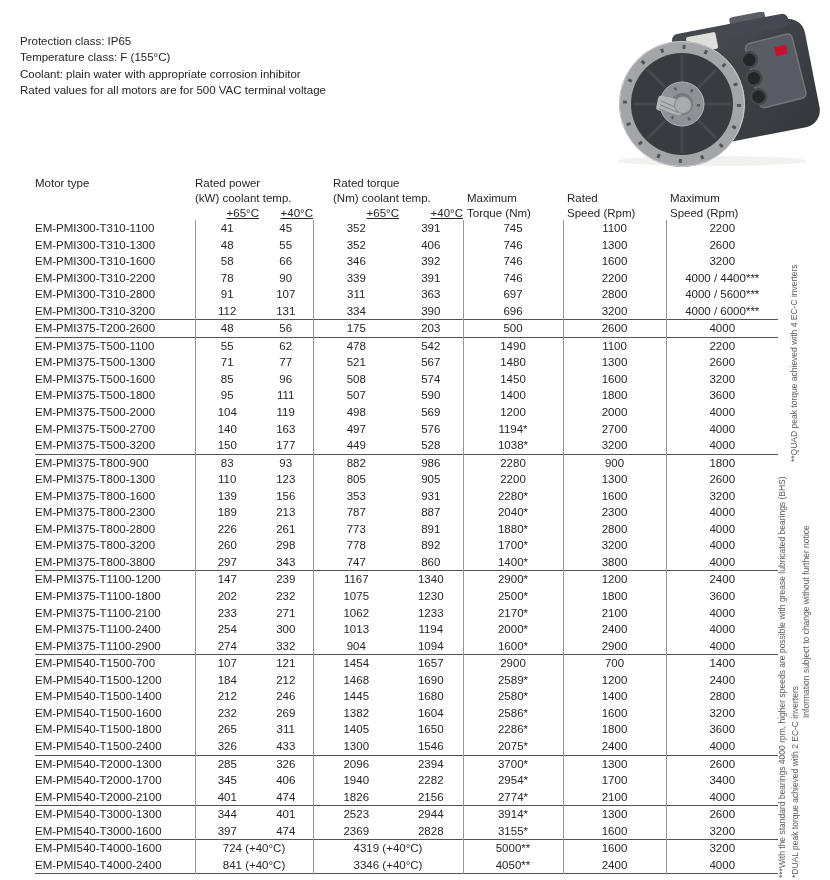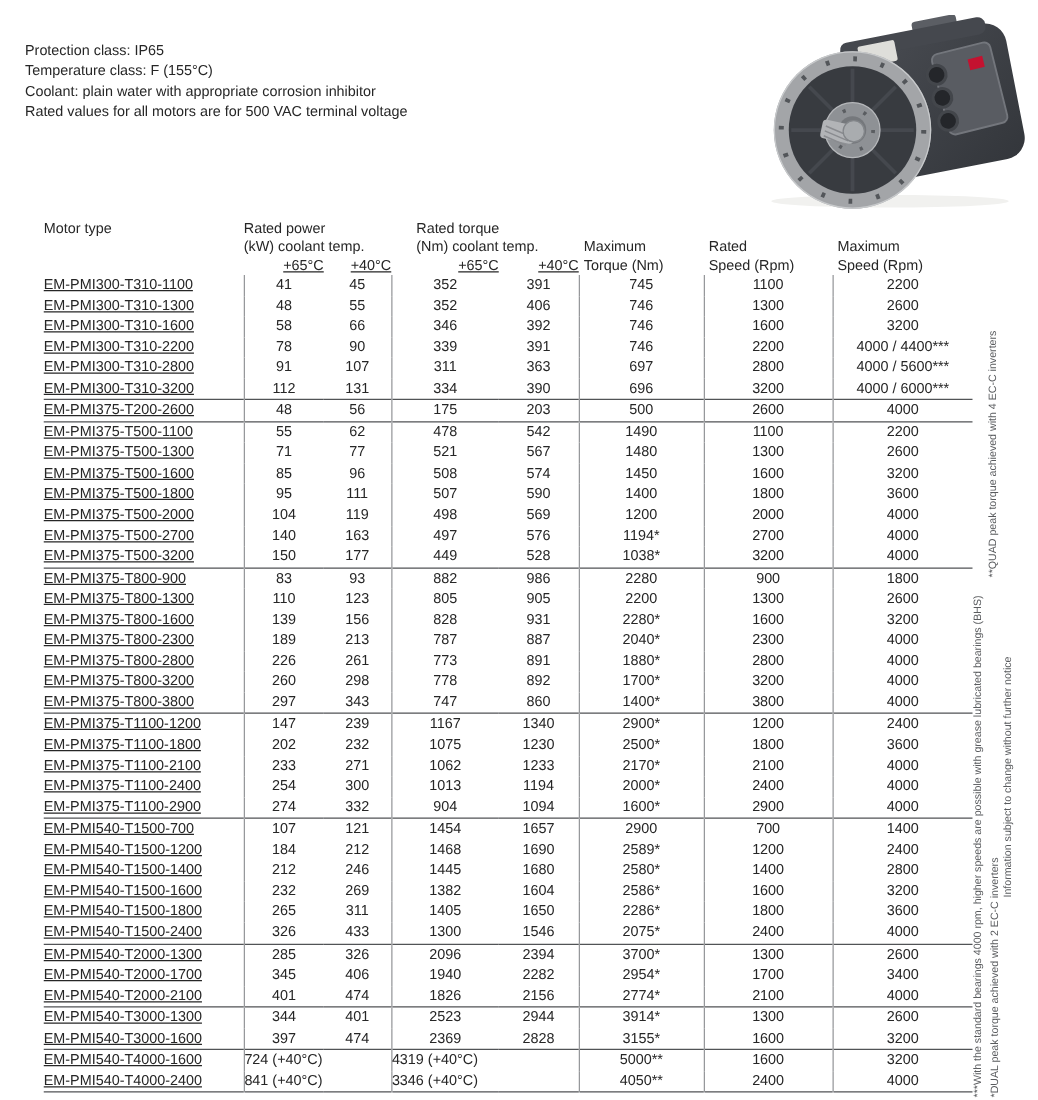--- a/index.html
+++ b/index.html
@@ -19,26 +19,26 @@
     border-collapse:collapse;table-layout:fixed;font-size:11.5px;
     border-bottom:1.5px solid var(--hline);
   }
   table.spec th,table.spec td{padding:0;font-weight:normal;white-space:nowrap;overflow:visible;}
   thead th{text-align:left;vertical-align:bottom;height:15px;line-height:14px;padding-left:2px;}
   thead tr.h1 th{height:16px;}
   thead th.c{text-align:right;padding-left:0;text-decoration:underline;}
   thead th.tq{padding-left:20px;}
   thead th.lbl{padding-left:4px;}
   tbody td{height:16.55px;line-height:16.55px;}
-  td.motor{text-align:left;padding-left:1px;text-decoration:underline;}
+  td.motor{text-align:left;padding-left:1px;}
   td.num{text-align:center;}
   td.maxt{text-align:center;padding-right:30px;}
   td.rs{text-align:center;}
   td.ms{text-align:center;padding-right:10px;}
-  td.merge{text-align:left;}
+  td.merge{text-align:center;}
   td.p65,td.t65,td.maxt,td.rs,td.ms{border-left:1px solid var(--vline);}
   tr.group-start td{border-top:1.5px solid var(--hline);}
   .vtext{
     position:absolute;transform-origin:0 0;transform:rotate(-90deg);
     font-size:8.5px;line-height:10px;color:#595b5e;white-space:nowrap;
   }
   #fn-bhs{left:777px;top:878px;}
   #fn-dual{left:790px;top:878px;}
   #fn-quad{left:789px;top:462px;}
   #fn-notice{left:801px;top:718px;}
@@ -302,21 +302,21 @@
           <td class="t65 num">805</td>
           <td class="t40 num">905</td>
           <td class="maxt">2200</td>
           <td class="rs">1300</td>
           <td class="ms">2600</td>
         </tr>
         <tr>
           <td class="motor">EM-PMI375-T800-1600</td>
           <td class="p65 num">139</td>
           <td class="p40 num">156</td>
-          <td class="t65 num">828</td>
+          <td class="t65 num">353</td>
           <td class="t40 num">931</td>
           <td class="maxt">2280*</td>
           <td class="rs">1600</td>
           <td class="ms">3200</td>
         </tr>
         <tr>
           <td class="motor">EM-PMI375-T800-2300</td>
           <td class="p65 num">189</td>
           <td class="p40 num">213</td>
           <td class="t65 num">787</td>

